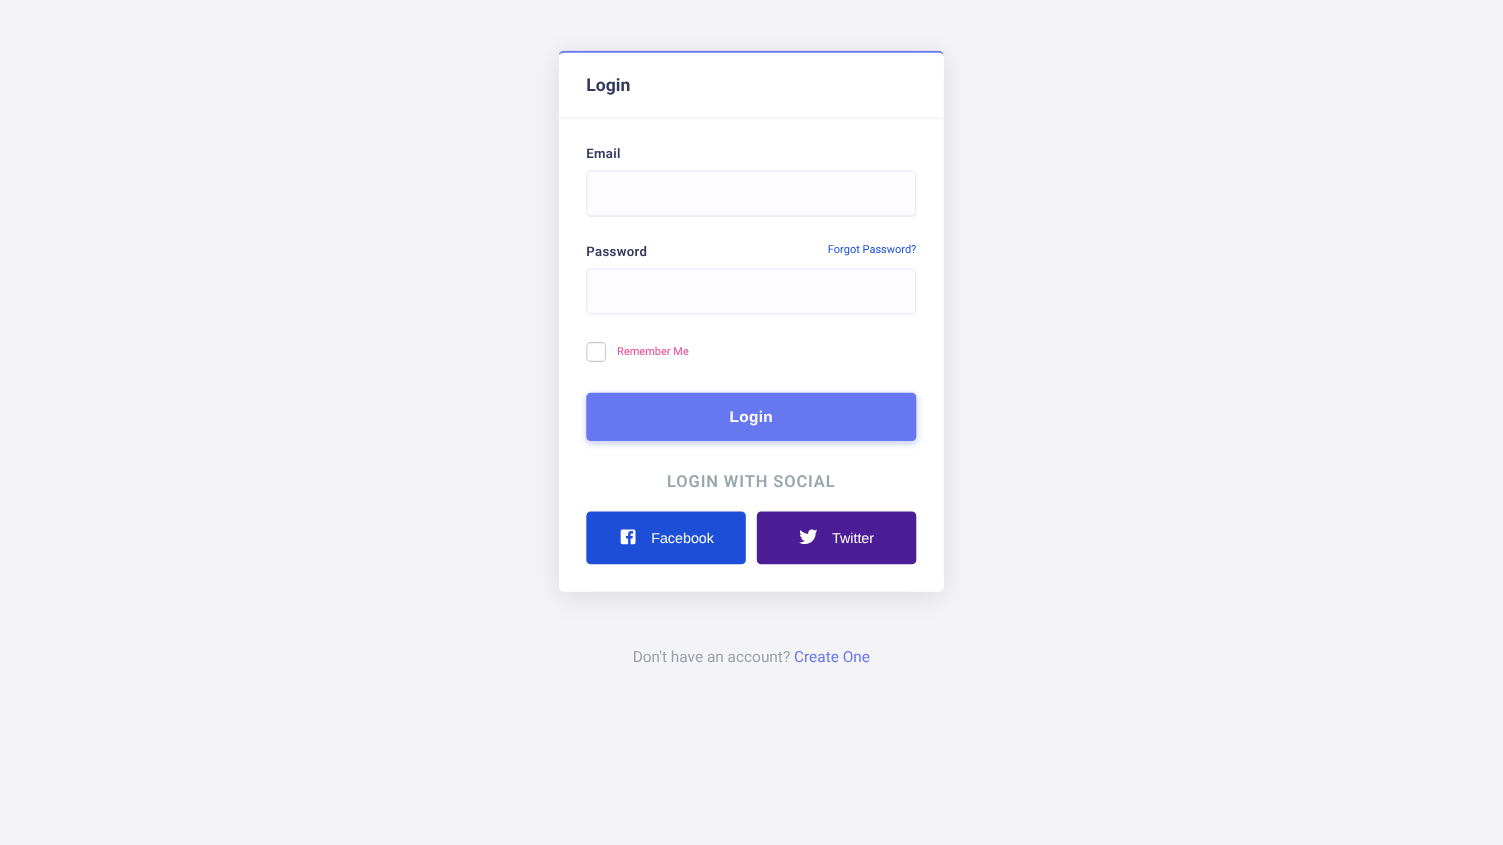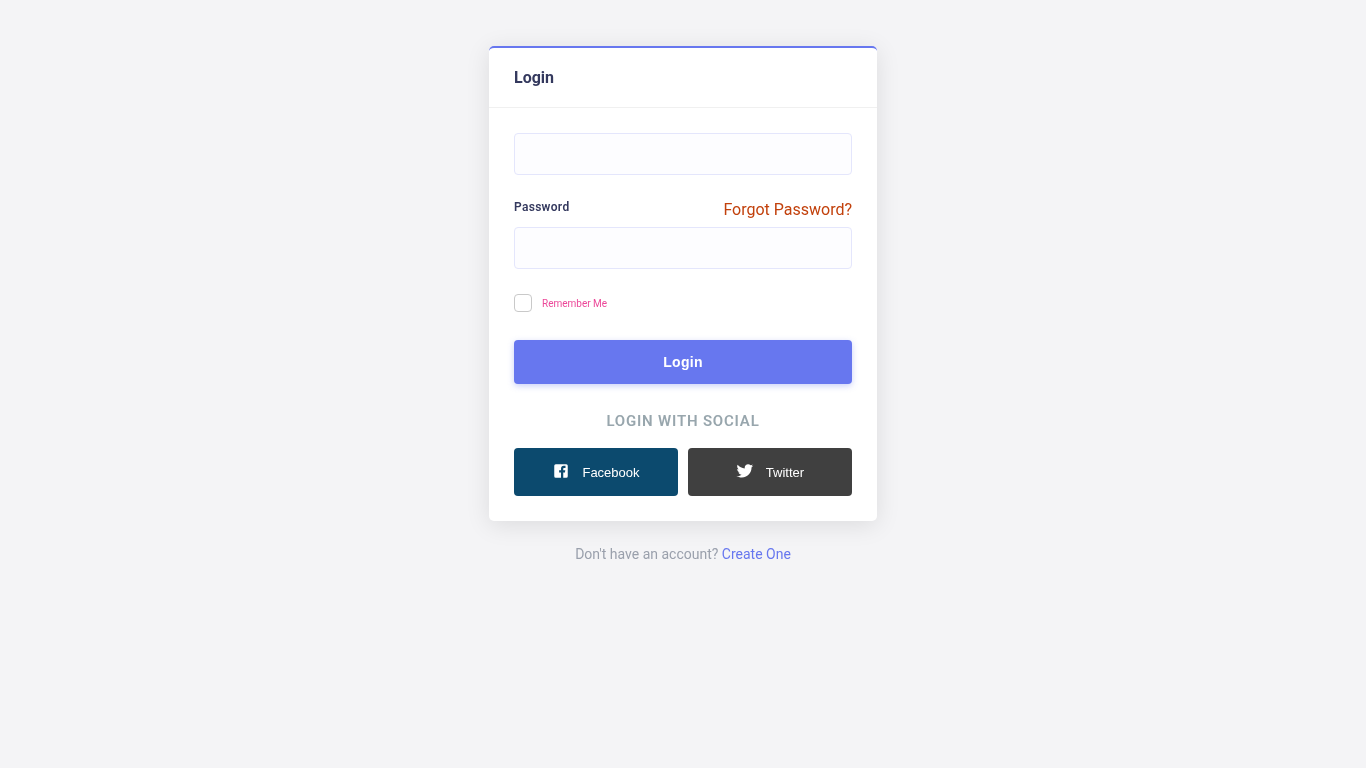--- a/index.html
+++ b/index.html
@@ -13,21 +13,21 @@
       background-color: #f4f4f6;
       width: 1366px;
       height: 768px;
       display: flex;
       flex-direction: column;
       align-items: center;
       padding-top: 46px;
     }
     
     .card {
-      width: 388px;
+      width: 350px;
       background: #ffffff;
       border-top: 2px solid #6777ef;
       border-radius: 5px;
       box-shadow: 0 4px 25px 0 rgba(0, 0, 0, 0.1);
     }
     
     .card-header {
       padding: 20px 25px;
       border-bottom: 1px solid #f0f0f0;
     }
@@ -60,22 +60,22 @@
       justify-content: space-between;
       align-items: flex-start;
       margin-bottom: 8px;
     }
     
     .label-row label {
       margin-bottom: 0;
     }
     
     .forgot-link {
-      font-size: 16px;
-      color: #c2410c;
+      font-size: 10px;
+      color: #1d4ed8;
       text-decoration: none;
     }
     
     .form-control {
       width: 100%;
       height: 42px;
       padding: 10px 15px;
       font-size: 14px;
       background-color: #fdfdff;
       border: 1px solid #e4e6fc;
@@ -148,29 +148,29 @@
       font-size: 13px;
       font-weight: 500;
       cursor: pointer;
       display: flex;
       align-items: center;
       justify-content: center;
       gap: 12px;
     }
     
     .btn-facebook {
-      background-color: #0c4a6e;
+      background-color: #1d4ed8;
     }
     
     .btn-twitter {
-      background-color: #404040;
+      background-color: #4c1d95;
     }
     
     .footer-text {
-      margin-top: 25px;
+      margin-top: 52px;
       font-size: 14px;
       color: #9aa0ac;
     }
     
     .footer-link {
       color: #6777ef;
       text-decoration: none;
     }
     
     .icon-svg {
@@ -182,20 +182,21 @@
 </head>
 <body>
 
 <div class="card">
   <div class="card-header">
     <h4>Login</h4>
   </div>
   <div class="card-body">
     
     <div class="form-group">
+      <label>Email</label>
       <input type="email" class="form-control" style="">
     </div>
     
     <div class="form-group">
       <div class="label-row">
         <label>Password</label>
         <a href="#" class="forgot-link">Forgot Password?</a>
       </div>
       <input type="password" class="form-control" style="">
     </div>

